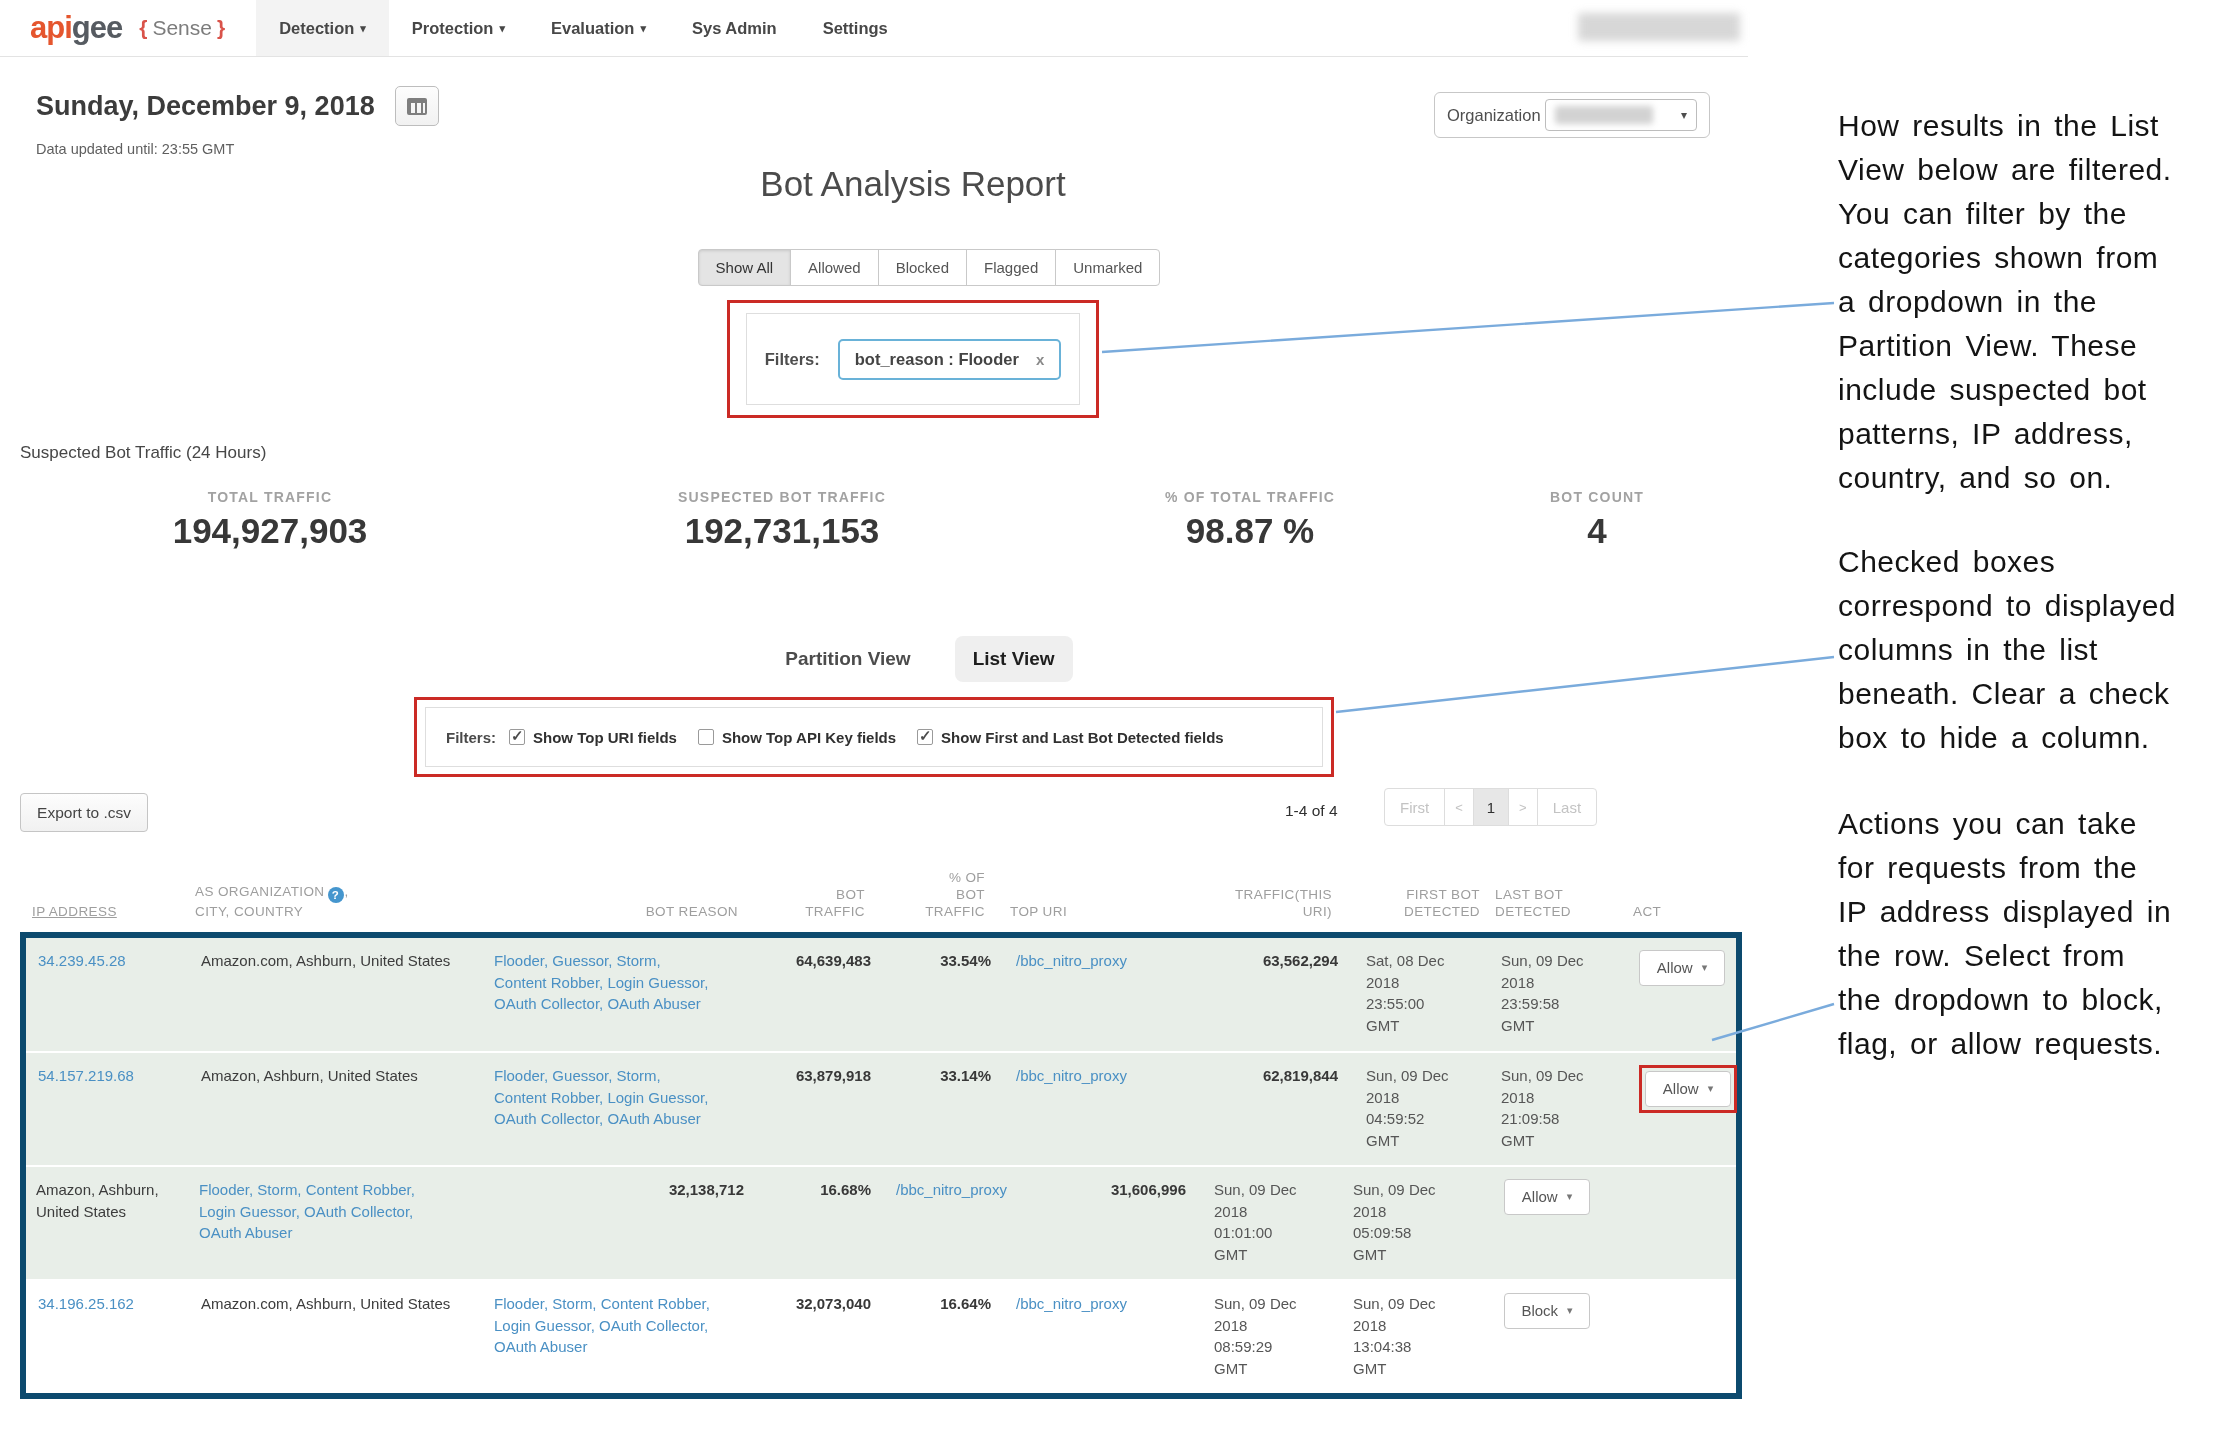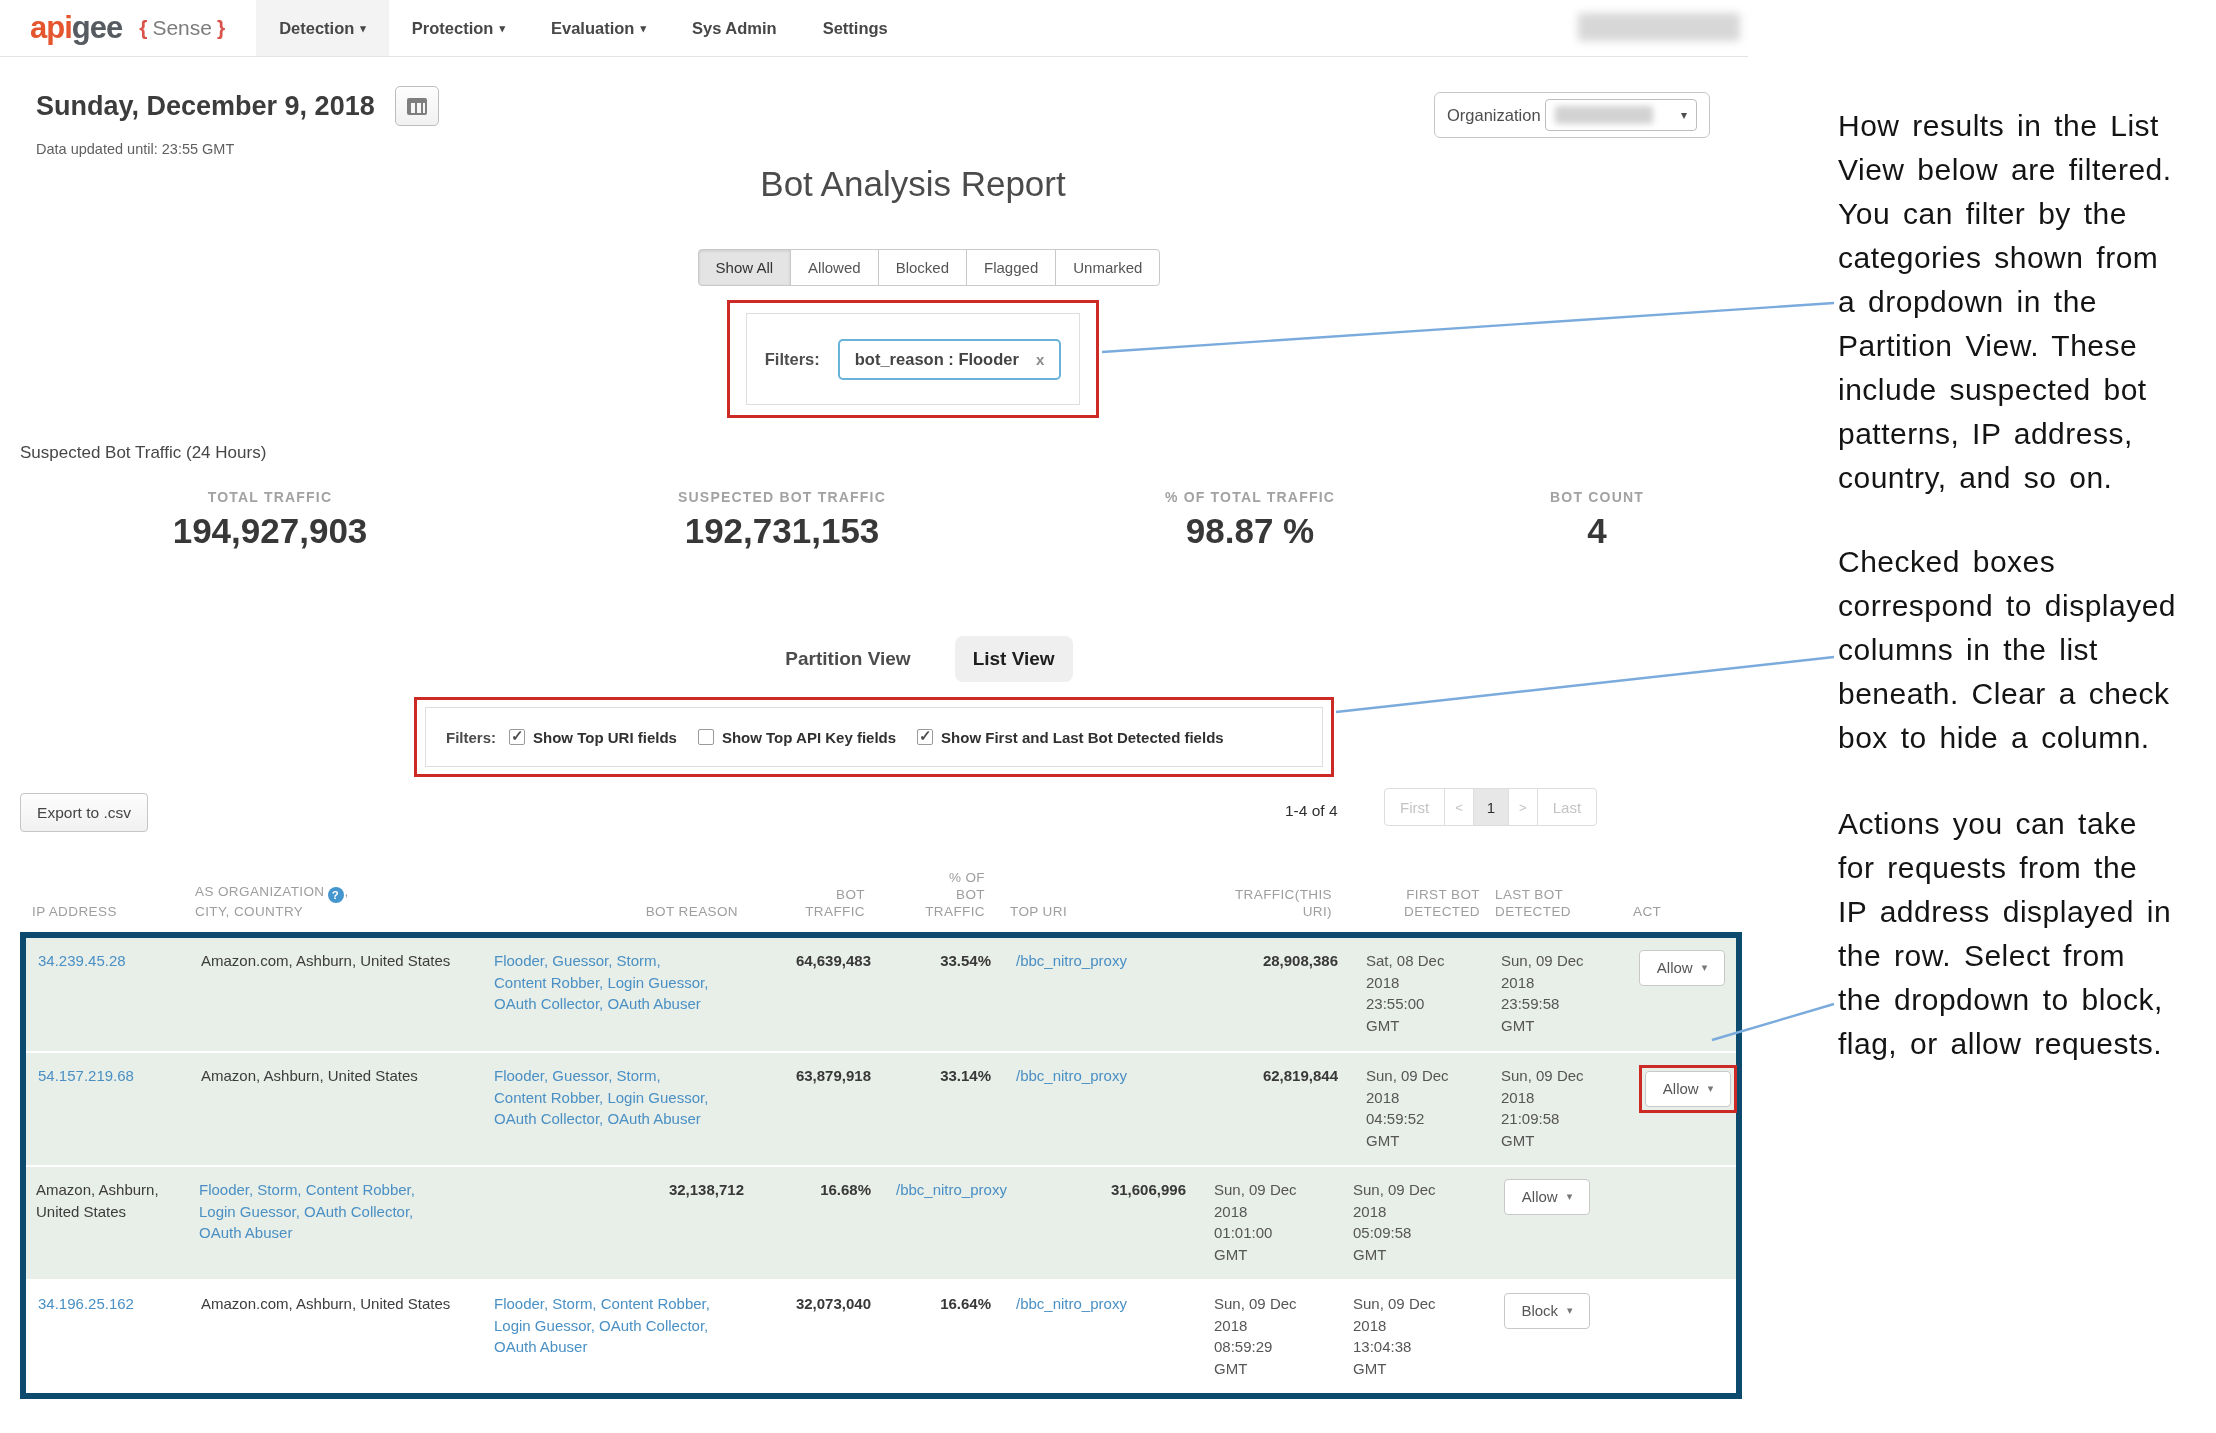--- a/index.html
+++ b/index.html
@@ -93,21 +93,21 @@
   .pg:last-child { border-radius:0 4px 4px 0; }
   .pg.arrow { padding:0 10px; font-size:13px; }
   .pg.current { background:#e7e7e7; color:#2f2f2f; padding:0 13px; }
 
   
   .grid-cols { display:grid; grid-template-columns:165px 295px 258px 127px 120px 195px 152px 148px 135px 127px; }
   .thead { position:absolute; left:20px; top:846px; width:1722px; height:86px; align-items:end;
            padding-bottom:12px; font-size:13.5px; letter-spacing:.4px; color:#9e9e9e; line-height:17px; }
   .th { font-weight:normal; }
   .pre { white-space:pre-line; }
-  .h-ip { padding-left:12px; } .h-org { padding-left:10px; } .h-reason { padding-left:8px;text-align:right; }
+  .h-ip { padding-left:12px;text-decoration:underline; } .h-org { padding-left:10px; } .h-reason { padding-left:8px;text-align:right; }
   .h-bt,.h-pct,.h-tu { text-align:right; }
   .h-topuri { padding-left:25px; } .h-first { padding-left:28px;text-align:right; } .h-last { padding-left:15px; } .h-act { padding-left:18px; }
   .q-icon { display:inline-flex; width:16px; height:16px; border-radius:50%; background:#4596ce; color:#fff;
             font-size:11.5px; font-weight:bold; align-items:center; justify-content:center; vertical-align:-3px;
             margin:0 1px 0 3px; cursor:pointer; }
 
   .tbody { position:absolute; left:20px; top:932px; width:1722px; border:6px solid #0c4a6e; background:#fff; }
   .row { padding-top:12px; padding-bottom:14px; min-height:113px; font-size:15px; line-height:21.5px; }
   .row:nth-child(-n+3) { background:#e8eee8; }
   .row + .row { border-top:2px solid #fff; }
@@ -277,21 +277,21 @@
 
 <div class="tbody">
 
   <div class="row grid-cols">
     <div class="c-ip">34.239.45.28</div>
     <div class="c-org">Amazon.com, Ashburn, United States</div>
     <div class="c-reason">Flooder, Guessor, Storm, Content Robber, Login Guessor, OAuth Collector, OAuth Abuser</div>
     <div class="c-bt">64,639,483</div>
     <div class="c-pct">33.54%</div>
     <div class="c-topuri">/bbc_nitro_proxy</div>
-    <div class="c-tu">28,908,386</div>
+    <div class="c-tu">63,562,294</div>
     <div class="c-first pre">Sat, 08 Dec
 2018
 23:55:00
 GMT</div>
     <div class="c-last pre">Sun, 09 Dec
 2018
 23:59:58
 GMT</div>
     <div class="c-act">
       <div class="act-btn">

